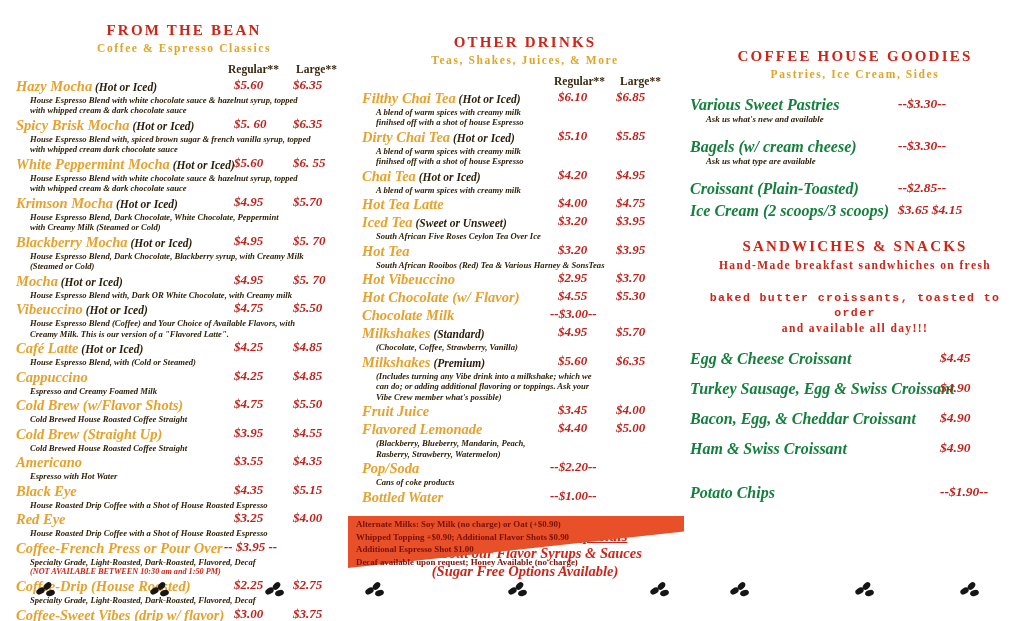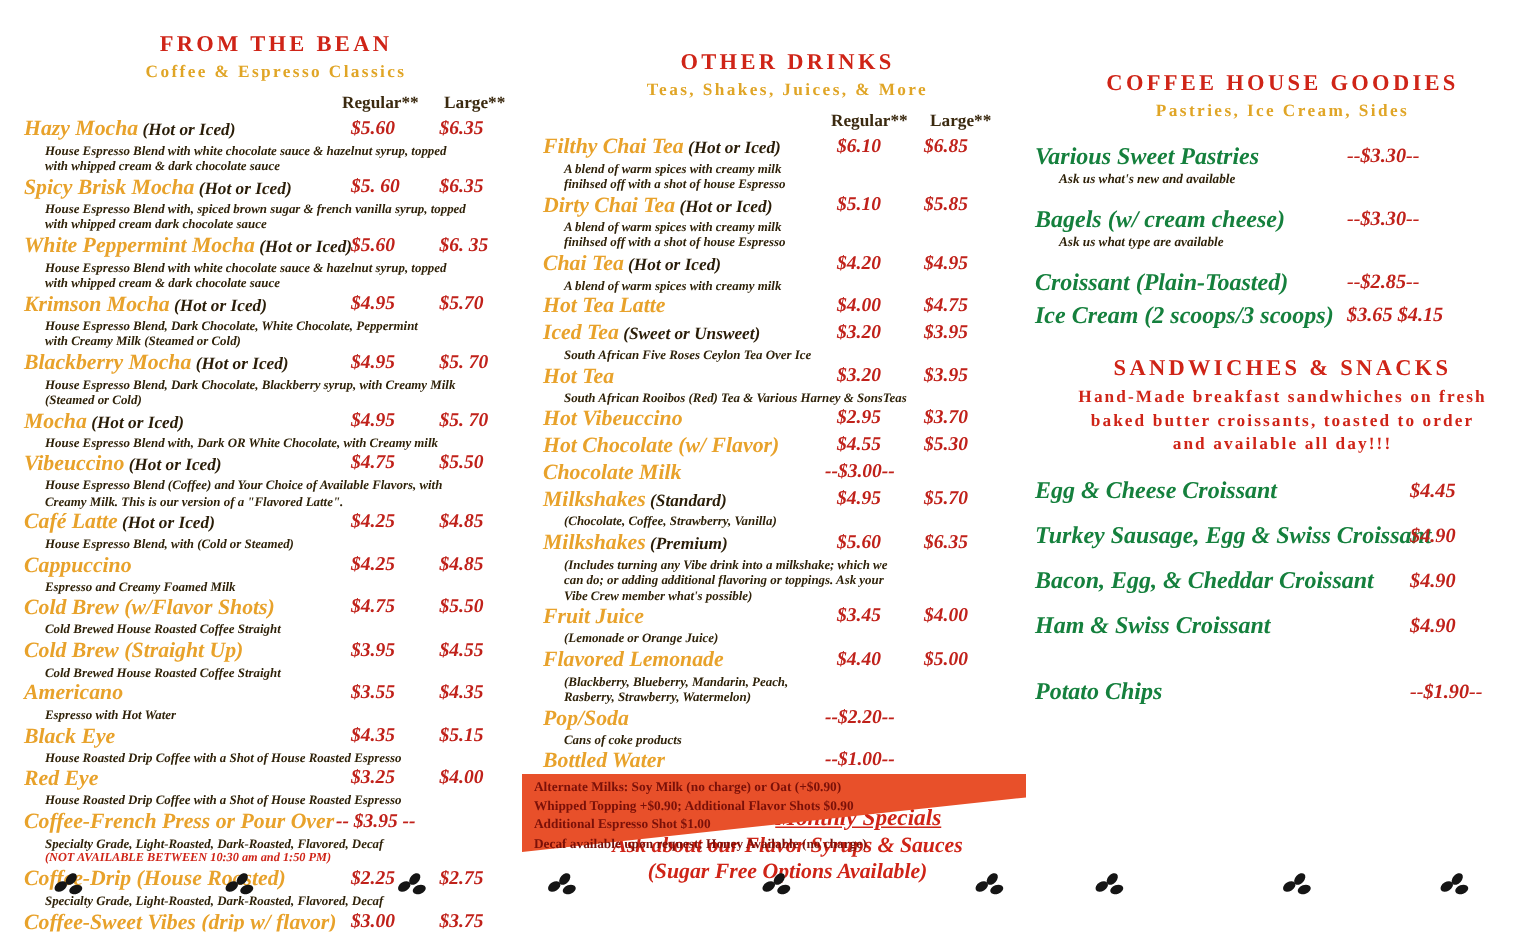--- a/index.html
+++ b/index.html
@@ -112,21 +112,21 @@
       <span class="p-reg" style="left:212px">Regular**</span>
       <span class="p-lg" style="left:280px">Large**</span>
     </div>
     <div id="left-items">
         <div class="row"><span class="item">Hazy Mocha</span><span class="qual"> (Hot or Iced)</span><span class="price p-reg">$5.60</span><span class="price p-lg">$6.35</span></div>
         <div class="desc">House Espresso Blend with white chocolate sauce &amp;  hazelnut syrup, topped</div>
         <div class="desc">with whipped cream &amp; dark chocolate sauce</div>
         <div class="row"><span class="item">Spicy Brisk Mocha</span><span class="qual"> (Hot or Iced)</span><span class="price p-reg">$5. 60</span><span class="price p-lg">$6.35</span></div>
         <div class="desc">House Espresso Blend with, spiced brown sugar &amp; french vanilla syrup, topped</div>
         <div class="desc">with whipped cream dark chocolate sauce</div>
-        <div class="row"><span class="item">White Peppermint Mocha</span><span class="qual"> (Hot or Iced)</span><span class="price p-reg">$5.60</span><span class="price p-lg">$6. 35</span></div>
+        <div class="row"><span class="item">White Peppermint Mocha</span><span class="qual"> (Hot or Iced)</span><span class="price p-reg">$5.60</span><span class="price p-lg">$6. 55</span></div>
         <div class="desc">House Espresso Blend with white chocolate sauce &amp;  hazelnut syrup, topped</div>
         <div class="desc">with whipped cream &amp; dark chocolate sauce</div>
         <div class="row"><span class="item">Krimson  Mocha</span><span class="qual"> (Hot or Iced)</span><span class="price p-reg">$4.95</span><span class="price p-lg">$5.70</span></div>
         <div class="desc">House Espresso Blend, Dark Chocolate,  White Chocolate, Peppermint</div>
         <div class="desc">with Creamy Milk (Steamed or Cold)</div>
         <div class="row"><span class="item">Blackberry  Mocha</span><span class="qual"> (Hot or Iced)</span><span class="price p-reg">$4.95</span><span class="price p-lg">$5. 70</span></div>
         <div class="desc">House Espresso Blend, Dark Chocolate,  Blackberry syrup, with Creamy Milk</div>
         <div class="desc">(Steamed or Cold)</div>
         <div class="row"><span class="item">Mocha</span><span class="qual"> (Hot or Iced)</span><span class="price p-reg">$4.95</span><span class="price p-lg">$5. 70</span></div>
         <div class="desc">House Espresso Blend with, Dark OR White Chocolate, with Creamy milk</div>
@@ -181,21 +181,20 @@
         <div class="row"><span class="item">Hot Vibeuccino</span><span class="price m-reg">$2.95</span><span class="price m-lg">$3.70</span></div>
         <div class="row"><span class="item">Hot Chocolate (w/ Flavor)</span><span class="price m-reg">$4.55</span><span class="price m-lg">$5.30</span></div>
         <div class="row"><span class="item">Chocolate Milk</span><span class="price m-reg" style="left: 188px;">--$3.00--</span></div>
         <div class="row"><span class="item">Milkshakes</span><span class="qual"> (Standard)</span><span class="price m-reg">$4.95</span><span class="price m-lg">$5.70</span></div>
         <div class="desc">(Chocolate, Coffee, Strawberry, Vanilla)</div>
         <div class="row"><span class="item">Milkshakes</span><span class="qual"> (Premium)</span><span class="price m-reg">$5.60</span><span class="price m-lg">$6.35</span></div>
         <div class="desc">(Includes turning any Vibe drink into a milkshake; which we</div>
         <div class="desc">can do; or adding additional flavoring or toppings. Ask your</div>
         <div class="desc">Vibe Crew member what's possible)</div>
         <div class="row"><span class="item">Fruit Juice</span><span class="price m-reg">$3.45</span><span class="price m-lg">$4.00</span></div>
-        <div class="desc">(Lemonade or Orange Juice)</div>
         <div class="row"><span class="item">Flavored Lemonade</span><span class="price m-reg">$4.40</span><span class="price m-lg">$5.00</span></div>
         <div class="desc">(Blackberry, Blueberry, Mandarin, Peach,</div>
         <div class="desc">Rasberry, Strawberry, Watermelon)</div>
         <div class="row"><span class="item">Pop/Soda</span><span class="price m-reg" style="left: 188px;">--$2.20--</span></div>
         <div class="desc">Cans of coke products</div>
         <div class="row"><span class="item">Bottled Water</span><span class="price m-reg" style="left: 188px;">--$1.00--</span></div>
       </div>
 
     <div class="hotnote">**Hot Drinks served in 12 or 16 oz cups; Cold in 16 or 24 oz</div>
 
@@ -217,21 +216,21 @@
         <div class="r-desc">Ask us what's new and available</div>
         <div class="row" style="margin-top: 14px;"><span class="r-item">Bagels (w/ cream cheese)</span><span class="r-price" style="left: 208px; top: 0px;">--$3.30--</span></div>
         <div class="r-desc">Ask us what type are available</div>
         <div class="row" style="margin-top: 14px;"><span class="r-item">Croissant (Plain-Toasted)</span><span class="r-price" style="left: 208px; top: 0px;">--$2.85--</span></div>
         <div class="row" style="margin-top: 4px;"><span class="r-item">Ice Cream (2 scoops/3 scoops)</span><span class="r-price" style="left: 208px; top: 0px;">$3.65  $4.15</span></div>
       </div>
 
     <div class="sec-title" style="margin-top:18px">SANDWICHES &amp; SNACKS</div>
     <div id="sandwich-sub">
         <div class="sec-sub red" style="margin-top: 3px;">Hand-Made breakfast sandwhiches on fresh</div>
-        <div class="sec-sub red" style="margin-top: 0px;">baked butter croissants, toasted  to order</div>
+        <div class="sec-sub red" style="margin-top: 16px; font-family: Liberation Mono, monospace;">baked butter croissants, toasted  to order</div>
         <div class="sec-sub red" style="margin-top: 0px;">and available all day!!!</div>
       </div>
     <div id="right-sandwiches" style="margin-top:14px">
         <div class="row" style="margin-top: 0px;"><span class="r-item">Egg &amp; Cheese Croissant</span><span class="r-price" style="left: 250px; top: 0px;">$4.45</span></div>
         <div class="row" style="margin-top: 12px;"><span class="r-item">Turkey Sausage, Egg &amp; Swiss Croissant</span><span class="r-price" style="left: 250px; top: 0px;">$4.90</span></div>
         <div class="row" style="margin-top: 12px;"><span class="r-item">Bacon, Egg, &amp; Cheddar Croissant</span><span class="r-price" style="left: 250px; top: 0px;">$4.90</span></div>
         <div class="row" style="margin-top: 12px;"><span class="r-item">Ham &amp; Swiss Croissant</span><span class="r-price" style="left: 250px; top: 0px;">$4.90</span></div>
       </div>
     <div id="right-snacks" style="margin-top:26px">
         <div class="row" style="margin-top: 0px;"><span class="r-item">Potato Chips</span><span class="r-price" style="left: 250px; top: 0px;">--$1.90--</span></div>

